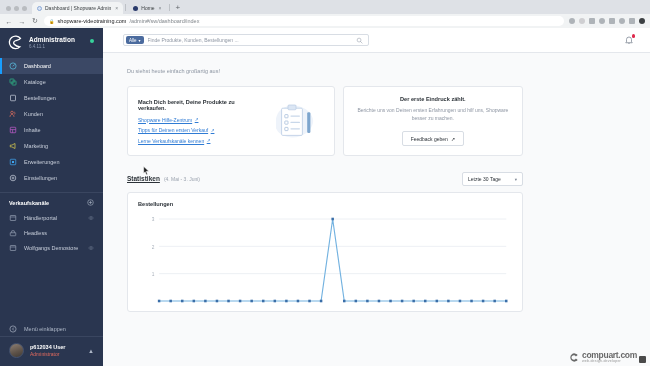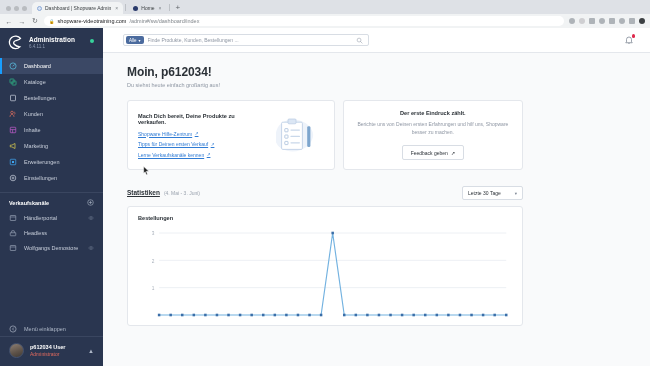--- a/index.html
+++ b/index.html
@@ -387,21 +387,20 @@
             <path d="M6.6 12.6a1.5 1.5 0 0 0 2.8 0" fill="none" stroke="#7b8492" stroke-width="1.1"></path>
           </svg>
           <span class="notif-badge"></span>
         </div>
       </div>
 
       <div class="scrollarea">
         <div class="page">
           <div class="page-inner">
 
-            <div class="greet-h1">Moin, p612034!</div>
             <div class="greet-sub">Du siehst heute einfach großartig aus!</div>
 
             <div class="cards">
 
               <div class="card card-orders">
                 <div class="card-left">
                   <div class="card-title">Mach Dich bereit, Deine Produkte zu verkaufen.</div>
                   <div class="linklist">
                     <a class="lk" href="#">
                       <span>Shopware Hilfe-Zentrum</span>
@@ -494,20 +493,30 @@
                     <rect x="358.56666666666666" y="86.7" width="2.6" height="2.6" fill="#3a6ea8"></rect>
                     <rect x="370.6333333333333" y="86.7" width="2.6" height="2.6" fill="#3a6ea8"></rect>
                     <rect x="382.7" y="86.7" width="2.6" height="2.6" fill="#3a6ea8"></rect>
                   </svg>
               </div>
             </div>
 
           </div>
         </div>
 
+        <div class="watermark">
+          <svg class="wm-ring" viewBox="0 0 24 24">
+            <path d="M19 6.5A9 9 0 1 0 19 17.5L15 14a5 5 0 1 1 0-4z" fill="#5c5c5c"></path>
+          </svg>
+          <div class="wm-txt">
+            <div class="wm-main">compuart.com</div>
+            <div class="wm-sub">web.design.developer</div>
+          </div>
+          <span class="wm-sq"></span>
+        </div>
       </div>
     </div>
   </div>
 
   <svg class="cursor" viewBox="0 0 12 18">
     <path d="M1 1l9 8.5H5.6l2.1 5.3-2 0.9-2.1-5.3L1 13z" fill="#1d1d1d" stroke="#ffffff" stroke-width="0.8"></path>
   </svg>
 
 </div>
 

